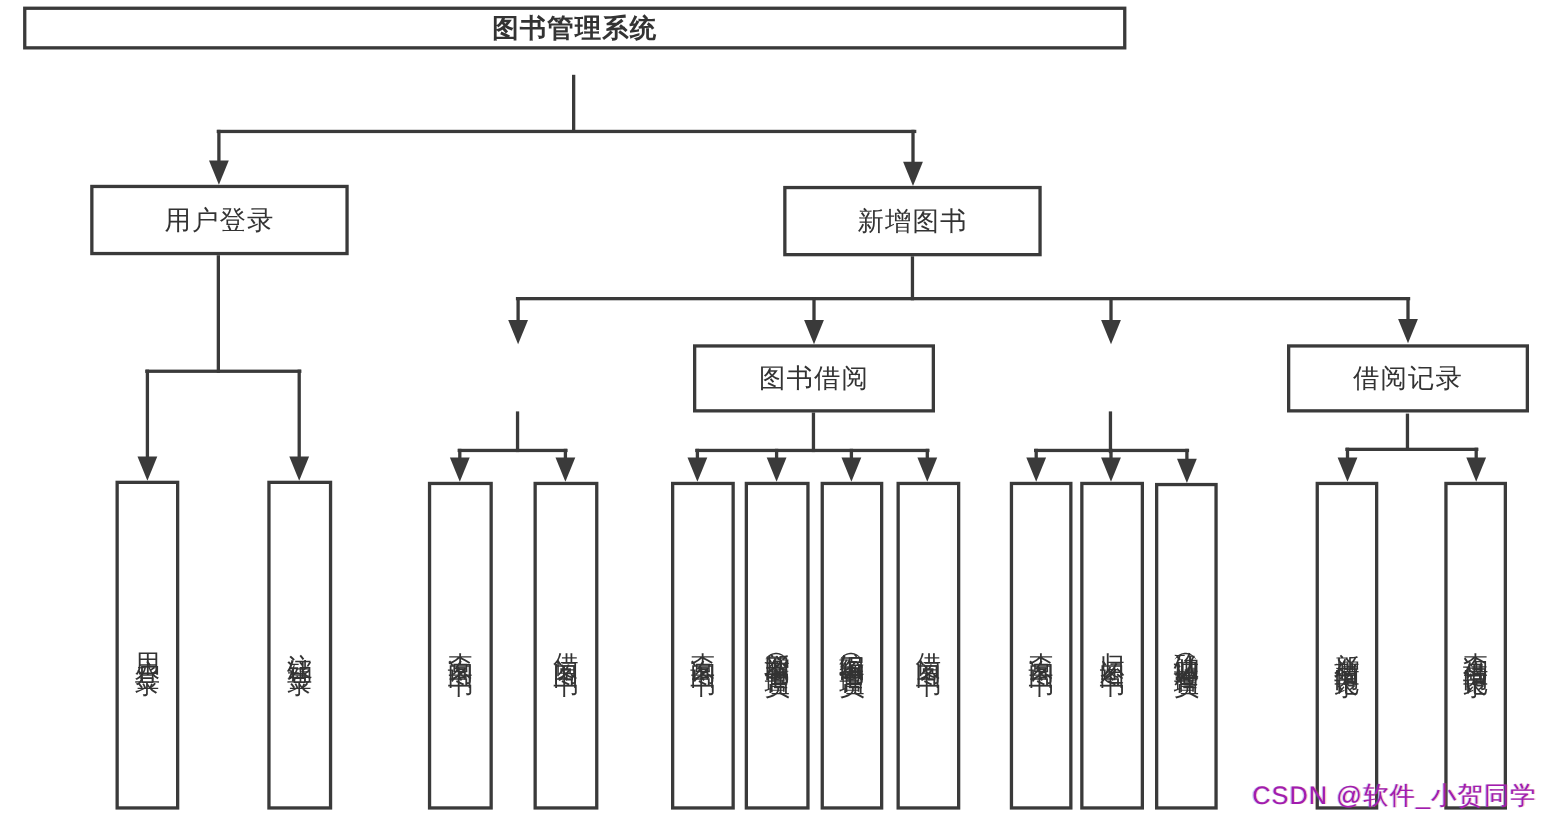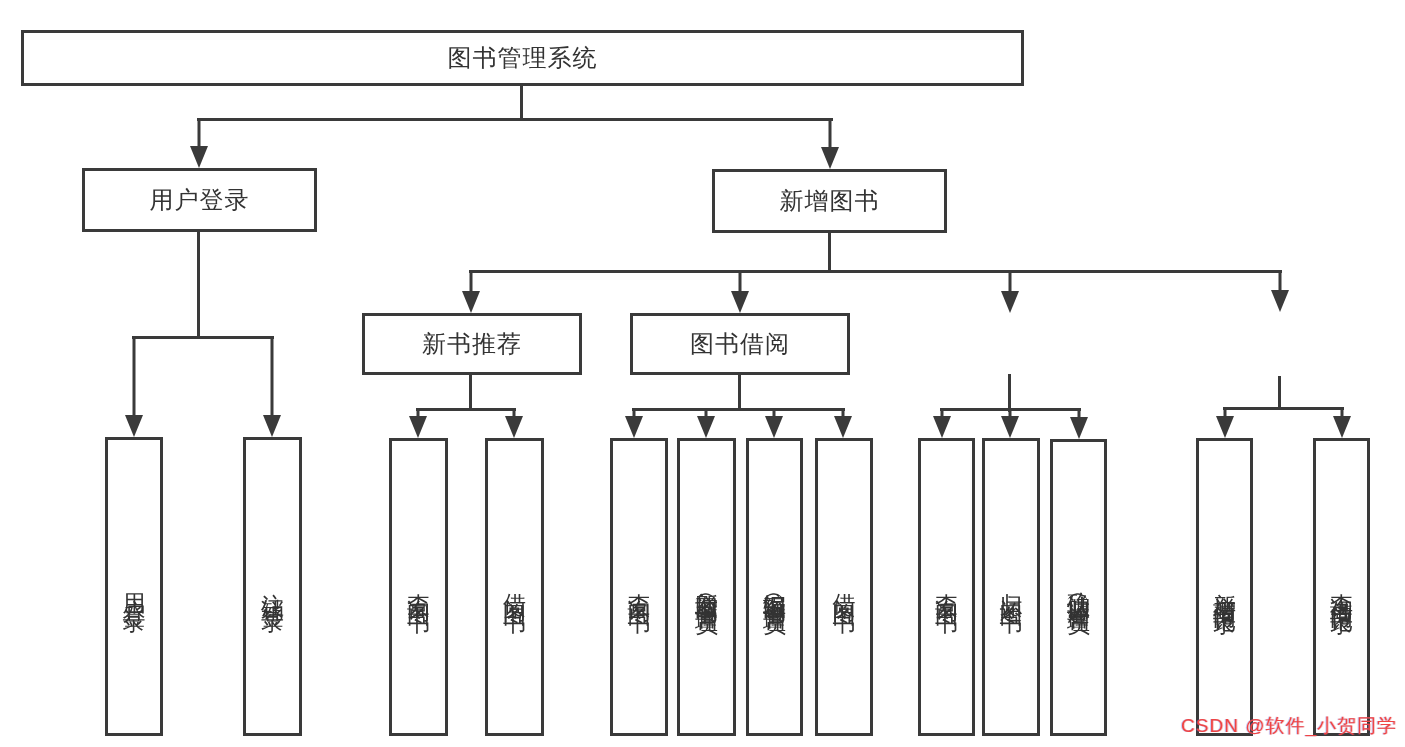--- a/index.html
+++ b/index.html
@@ -22,21 +22,21 @@
   .box{font-size:24px;letter-spacing:1px;white-space:nowrap;}
   .vbox{
     font-size:23px;
     writing-mode:vertical-rl;
     text-orientation:mixed;
     letter-spacing:6px;
     line-height:1;
     text-align:center;
   }
   
-  #b-root{left:21px;top:30px;width:1003px;height:56px;}
+  #b-root{left:21px;top:6px;width:1003px;height:39px;font-weight:bold;}
   #b-user{left:82px;top:168px;width:235px;height:64px;}
   #b-mgmt{left:712px;top:169px;width:235px;height:64px;}
   #b-nb{left:362px;top:313px;width:220px;height:62px;}
   #b-bb{left:630px;top:313px;width:220px;height:62px;}
   #b-cb{left:900px;top:313px;width:220px;height:62px;}
   #b-br{left:1170px;top:313px;width:220px;height:62px;}
   #v-user-login{left:105px;top:437px;width:58px;height:299px;}
   #v-logout{left:243px;top:437px;width:59px;height:299px;}
   #v-nb-q{left:389px;top:438px;width:59px;height:298px;}
   #v-nb-b{left:485px;top:438px;width:59px;height:298px;}
@@ -93,21 +93,21 @@
   #a-bbe{left:765px;top:408px;height:30px;}
   #a-bbb{left:834px;top:408px;height:30px;}
   #a-cbq{left:933px;top:408px;height:30px;}
   #a-cbr{left:1001px;top:408px;height:30px;}
   #a-cbc{left:1070px;top:408px;height:31px;}
   #a-bra{left:1216px;top:407px;height:31px;}
   #a-brq{left:1333px;top:407px;height:31px;}
   
   #watermark{
     position:absolute;right:8px;bottom:8px;z-index:10;
-    font-size:19px;color:#ef4444;letter-spacing:1px;white-space:nowrap;
+    font-size:23px;color:#a21caf;letter-spacing:1px;white-space:nowrap;
     text-shadow:1px 0 0 rgba(230,100,100,.35), -1px 0 0 rgba(100,110,235,.35);
   }
 </style>
 </head>
 <body>
 
 <div id="stage">
 
   <div class="vl" id="s-root"></div>
   <div class="vl" id="s-user"></div>
@@ -143,22 +143,22 @@
   <div class="arrow" id="a-cbr"></div>
   <div class="arrow" id="a-cbc"></div>
   <div class="arrow" id="a-bra"></div>
   <div class="arrow" id="a-brq"></div>
 
   <div class="box" id="b-root">图书管理系统</div>
 
   <div class="box" id="b-user">用户登录</div>
   <div class="box" id="b-mgmt">新增图书</div>
 
-  <div class="box" id="b-nb">新书推荐</div>
   <div class="box" id="b-bb">图书借阅</div>
+  <div class="box" id="b-br">借阅记录</div>
 
   <div class="vbox" id="v-user-login">用户登录</div>
   <div class="vbox" id="v-logout">注销登录</div>
 
   <div class="vbox" id="v-nb-q">查询图书</div>
   <div class="vbox" id="v-nb-b">借阅图书</div>
 
   <div class="vbox" id="v-bb-q">查询图书</div>
   <div class="vbox" id="v-bb-a">新增图书（管理员）</div>
   <div class="vbox" id="v-bb-e">编辑图书（管理员）</div>

